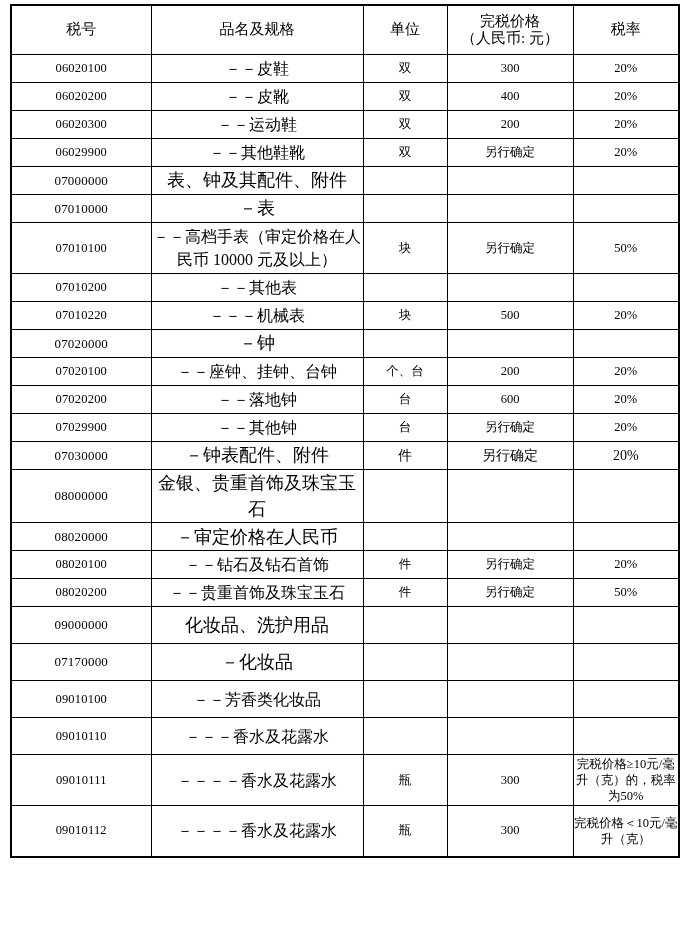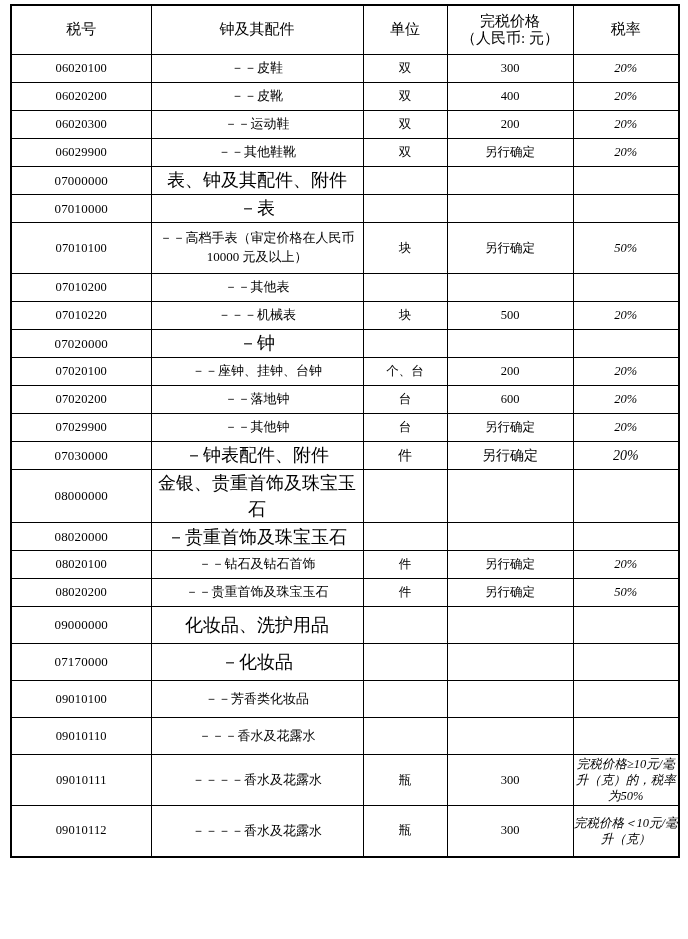--- a/index.html
+++ b/index.html
@@ -48,29 +48,28 @@
   col.c-rate  { width: 106px; }
 
   td.code {
     font-size: 12.5px;
     letter-spacing: 0.2px;
   }
   td.name {
     text-align: left;
     padding-left: 20px;
     padding-right: 6px;
-    font-size: 13px;
+    font-size: 16px;
     line-height: 1.45;
   }
   td.unit, td.price {
     font-size: 12.5px;
   }
   td.rate {
     font-size: 12.5px;
-    font-style: italic;
   }
   tr.r {
     height: 28px;
   }
   tr.r-tall {
     height: 51px;
   }
   tr.r-mid {
     height: 37px;
   }
@@ -104,21 +103,21 @@
     <colgroup>
       <col class="c-code">
       <col class="c-name">
       <col class="c-unit">
       <col class="c-price">
       <col class="c-rate">
     </colgroup>
     <thead>
       <tr>
         <th>税号</th>
-        <th>钟及其配件</th>
+        <th>品名及规格</th>
         <th>单位</th>
         <th>
           <div>完税价格</div>
           <div>（人民币: 元）</div>
         </th>
         <th>税率</th>
       </tr>
     </thead>
     <tbody id="tbody">
         <tr class="r">
@@ -221,21 +220,21 @@
         </tr>
         <tr class="r bold">
           <td class="code">08000000</td>
           <td class="name">金银、贵重首饰及珠宝玉石</td>
           <td class="unit"></td>
           <td class="price"></td>
           <td class="rate"></td>
         </tr>
         <tr class="r bold">
           <td class="code">08020000</td>
-          <td class="name">－贵重首饰及珠宝玉石</td>
+          <td class="name">－审定价格在人民币</td>
           <td class="unit"></td>
           <td class="price"></td>
           <td class="rate"></td>
         </tr>
         <tr class="r">
           <td class="code">08020100</td>
           <td class="name">－－钻石及钻石首饰</td>
           <td class="unit">件</td>
           <td class="price price-note">另行确定</td>
           <td class="rate">20%</td>

